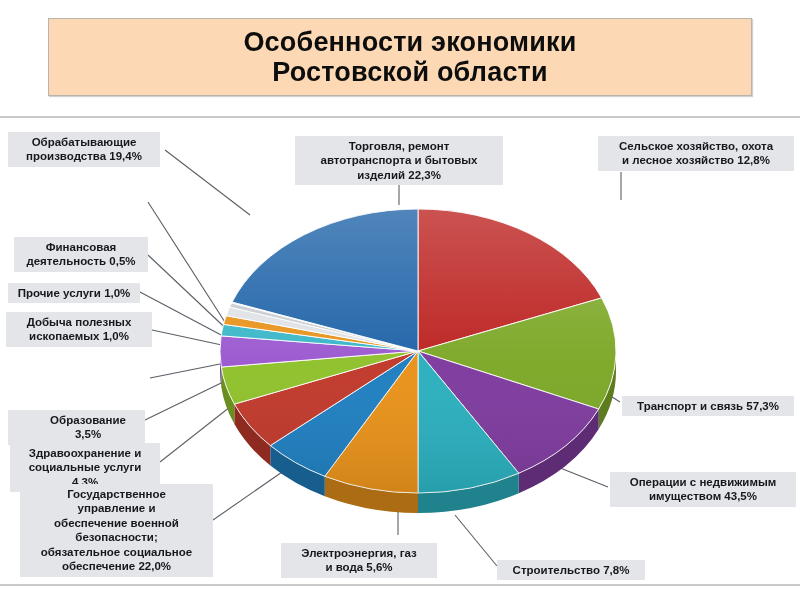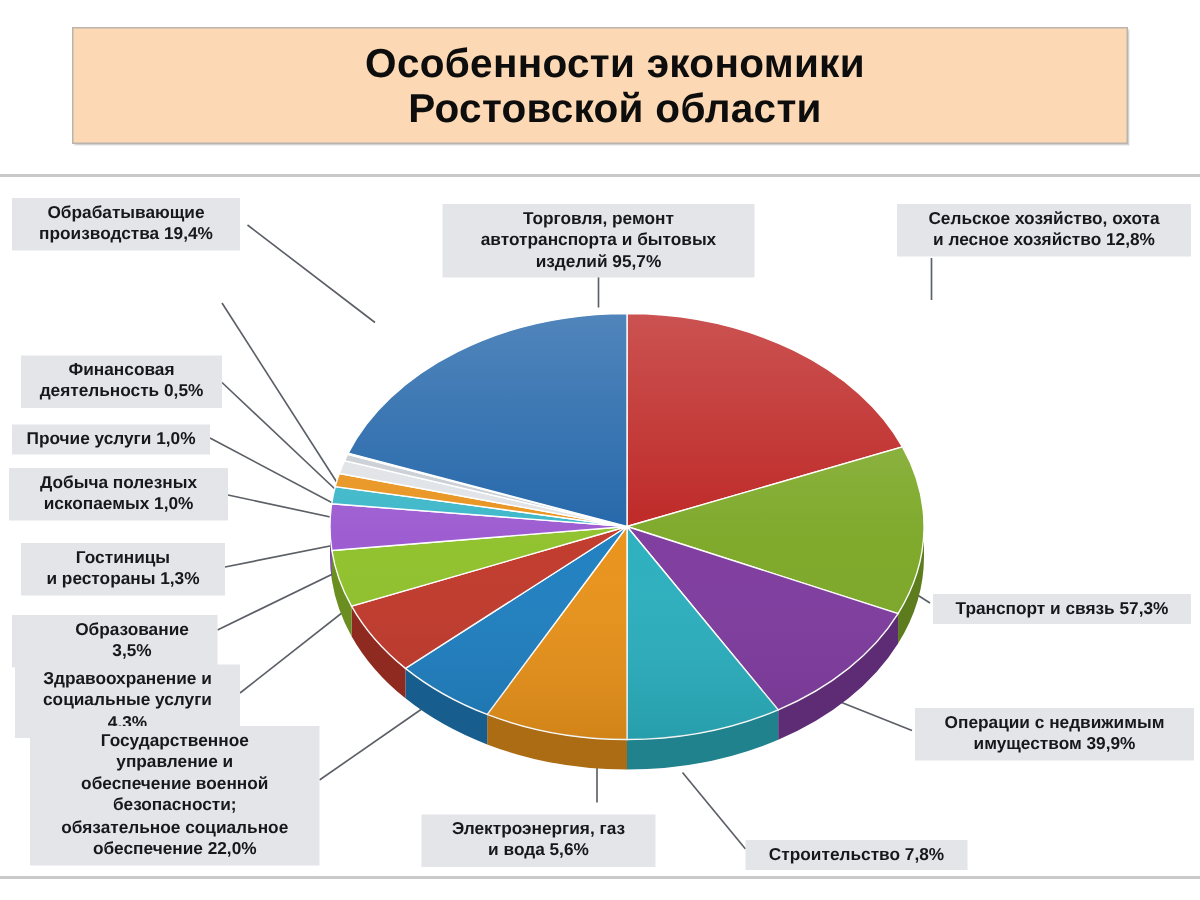--- a/index.html
+++ b/index.html
@@ -113,37 +113,35 @@
     </svg>
   </div>
 
   <div class="callout" style="left:8px;top:132px;width:152px;">Обрабатывающие
 производства 19,4%</div>
   <div class="callout" style="left:14px;top:237px;width:134px;">Финансовая
 деятельность 0,5%</div>
   <div class="callout" style="left:8px;top:283px;width:132px;">Прочие услуги 1,0%</div>
   <div class="callout" style="left:6px;top:312px;width:146px;">Добыча полезных
 ископаемых 1,0%</div>
-  <div class="callout" style="left:14px;top:362px;width:136px;">Гостиницы
-и рестораны 1,3%</div>
   <div class="callout" style="left:8px;top:410px;width:137px;padding-left:28px;">Образование 3,5%</div>
   <div class="callout" style="left:10px;top:443px;width:150px;">Здравоохранение и
 социальные услуги 4,3%</div>
   <div class="callout" style="left:20px;top:484px;width:193px;">Государственное
 управление и
 обеспечение военной
 безопасности;
 обязательное социальное
 обеспечение 22,0%</div>
 
   <div class="callout" style="left:295px;top:136px;width:208px;">Торговля, ремонт
 автотранспорта и бытовых
-изделий 95,7%</div>
+изделий 22,3%</div>
   <div class="callout" style="left:598px;top:136px;width:196px;">Сельское хозяйство, охота
 и лесное хозяйство 12,8%</div>
   <div class="callout" style="left:622px;top:396px;width:172px;">Транспорт и  связь 57,3%</div>
   <div class="callout" style="left:610px;top:472px;width:186px;">Операции с недвижимым
-имуществом 39,9%</div>
+имуществом 43,5%</div>
   <div class="callout" style="left:497px;top:560px;width:148px;">Строительство 7,8%</div>
   <div class="callout" style="left:281px;top:543px;width:156px;">Электроэнергия, газ
 и вода 5,6%</div>
 
 </div>
 
 </body></html>

